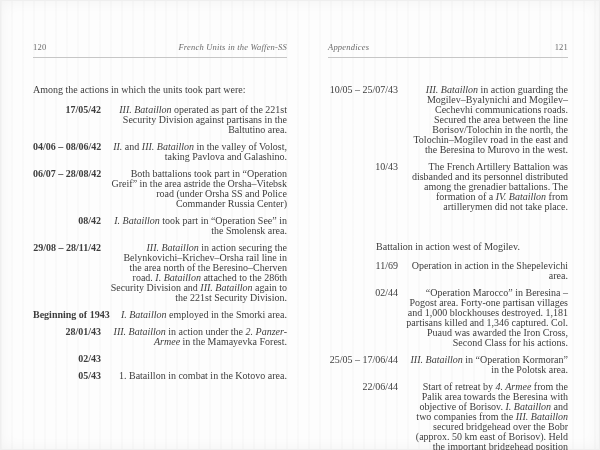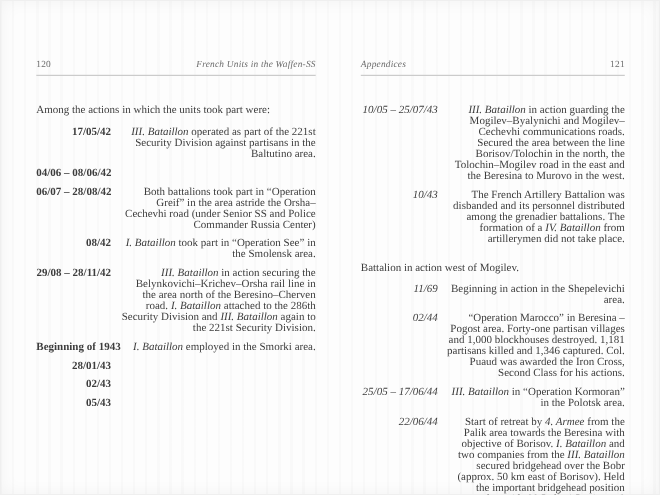--- a/index.html
+++ b/index.html
@@ -13,95 +13,98 @@
     width: 600px; height: 450px;
     background-color: #fdfdfd;
     background-image:
       repeating-linear-gradient(90deg,
         rgba(0,0,0,0.014) 0px, rgba(0,0,0,0.014) 2px,
         rgba(0,0,0,0) 2px, rgba(0,0,0,0) 11px);
     box-shadow: inset 0 0 0 1px #efefef, inset 0 0 16px rgba(0,0,0,0.05);
     overflow: hidden;
     color: #3d3d3d;
   }
-  .page { position: absolute; top: 15px; }
+  .page { position: absolute; top: 4px; }
   .page-left  { left: 33px;  width: 254px; }
   .page-right { left: 328px; width: 240px; }
 
   .running-head {
     display: flex; justify-content: space-between; align-items: baseline;
     border-bottom: 1px solid #c6c6c6;
     padding-bottom: 5px;
     font-size: 8.5px; line-height: 10px;
     color: #6b6b6b; letter-spacing: 0.2px;
   }
   .running-title { font-style: italic; margin-top: 38px; }
   .page-num { font-style: normal; }
 
   .body-block { margin-top: 27px; font-size: 10px; line-height: 10px; }
 
   .intro { margin: 0 0 10px 0; }
 
   .entry { display: flex; margin-bottom: 7px; }
   .page-left  .entry-date { flex: 0 0 68px; font-weight: bold; }
-  .page-right .entry-date { flex: 0 0 70px; font-style: italic; }
+  .page-right .entry-date { flex: 0 0 70px; }
   .entry-date {
     text-align: right;
     padding-right: 8px;
     white-space: nowrap;
   }
   .entry-text { flex: 1 1 auto; text-align: right; }
   .entry-text i { font-style: italic; }
 
-  .section-heading { margin: 16px 0 9px 0; }
+  .section-heading { margin: 30px 0 9px 0; text-align: center; }
 </style>
 </head>
 <body>
 
 <div class="scan">
 
   <div class="page page-left">
     <div class="running-head">
       <span class="page-num">120</span>
       <span class="running-title">French Units in the Waffen-SS</span>
     </div>
     <div class="body-block">
       <p class="intro">Among the actions in which the units took part were:</p>
       <div>
           <div class="entry">
             <div class="entry-date">17/05/42</div>
             <div class="entry-text"><i>III. Bataillon</i> operated as part of the 221st Security Division against partisans in the Baltutino area.</div>
           </div>
           <div class="entry">
             <div class="entry-date">04/06 – 08/06/42</div>
+            <div class="entry-text"><i>II.</i> and <i>III. Bataillon</i> in the valley of Volost, taking Pavlova and Galashino.</div>
           </div>
           <div class="entry">
             <div class="entry-date">06/07 – 28/08/42</div>
-            <div class="entry-text">Both battalions took part in “Operation Greif” in the area astride the Orsha–Cechevhi road (under Senior SS and Police Commander Russia Center)</div>
+            <div class="entry-text">Both battalions took part in “Operation Greif” in the area astride the Orsha–Vitebsk road (under Orsha SS and Police Commander Russia Center)</div>
           </div>
           <div class="entry">
             <div class="entry-date">08/42</div>
             <div class="entry-text"><i>I. Bataillon</i> took part in “Operation See” in the Smolensk area.</div>
           </div>
           <div class="entry">
             <div class="entry-date">29/08 – 28/11/42</div>
             <div class="entry-text"><i>III. Bataillon</i> in action securing the Belynkovichi–Krichev–Orsha rail line in the area north of the Beresino–Cherven road. <i>I. Bataillon</i> attached to the 286th Security Division and <i>III. Bataillon</i> again to the 221st Security Division.</div>
           </div>
           <div class="entry">
             <div class="entry-date">Beginning of 1943</div>
             <div class="entry-text"><i>I. Bataillon</i> employed in the Smorki area.</div>
           </div>
           <div class="entry">
             <div class="entry-date">28/01/43</div>
+            <div class="entry-text"><i>III. Bataillon</i> in action under the <i>2. Panzer-Armee</i> in the Mamayevka Forest.</div>
           </div>
           <div class="entry">
             <div class="entry-date">02/43</div>
           </div>
           <div class="entry">
             <div class="entry-date">05/43</div>
+            <div class="entry-text">1. Bataillon in combat in the Kotovo area.</div>
           </div>
         </div>
     </div>
   </div>
 
   <div class="page page-right">
     <div class="running-head">
       <span class="running-title">Appendices</span>
       <span class="page-num">121</span>
     </div>
@@ -113,21 +116,21 @@
           </div>
           <div class="entry">
             <div class="entry-date">10/43</div>
             <div class="entry-text">The French Artillery Battalion was disbanded and its personnel distributed among the grenadier battalions. The formation of a <i>IV. Bataillon</i> from artillerymen did not take place.</div>
           </div>
         </div>
       <p class="section-heading">Battalion in action west of Mogilev.</p>
       <div>
           <div class="entry">
             <div class="entry-date">11/69</div>
-            <div class="entry-text">Beginning in action in the Shepelevichi area.</div>
+            <div class="entry-text">Operation in action in the Shepelevichi area.</div>
           </div>
           <div class="entry">
             <div class="entry-date">02/44</div>
             <div class="entry-text">“Operation Marocco” in Beresina – Pogost area. Forty-one partisan villages and 1,000 blockhouses destroyed. 1,181 partisans killed and 1,346 captured. Col. Puaud was awarded the Iron Cross, Second Class for his actions.</div>
           </div>
           <div class="entry">
             <div class="entry-date">25/05 – 17/06/44</div>
             <div class="entry-text"><i>III. Bataillon</i> in “Operation Kormoran” in the Polotsk area.</div>
           </div>
           <div class="entry">

